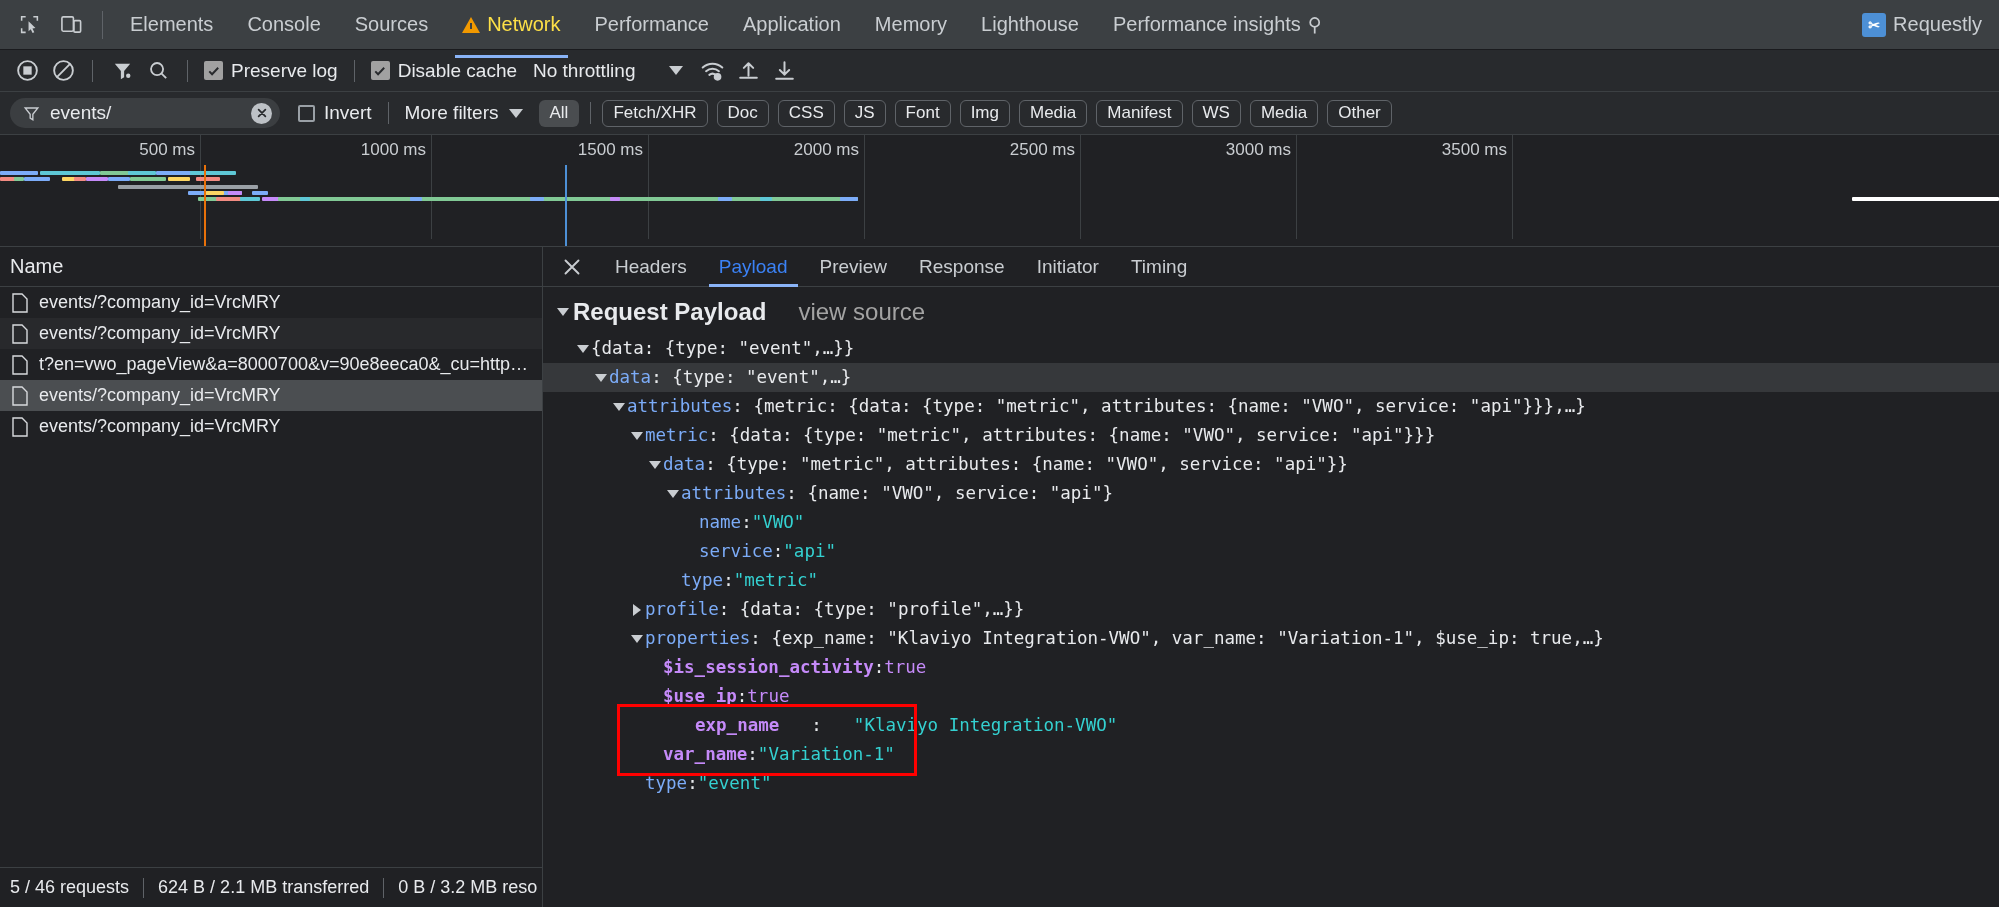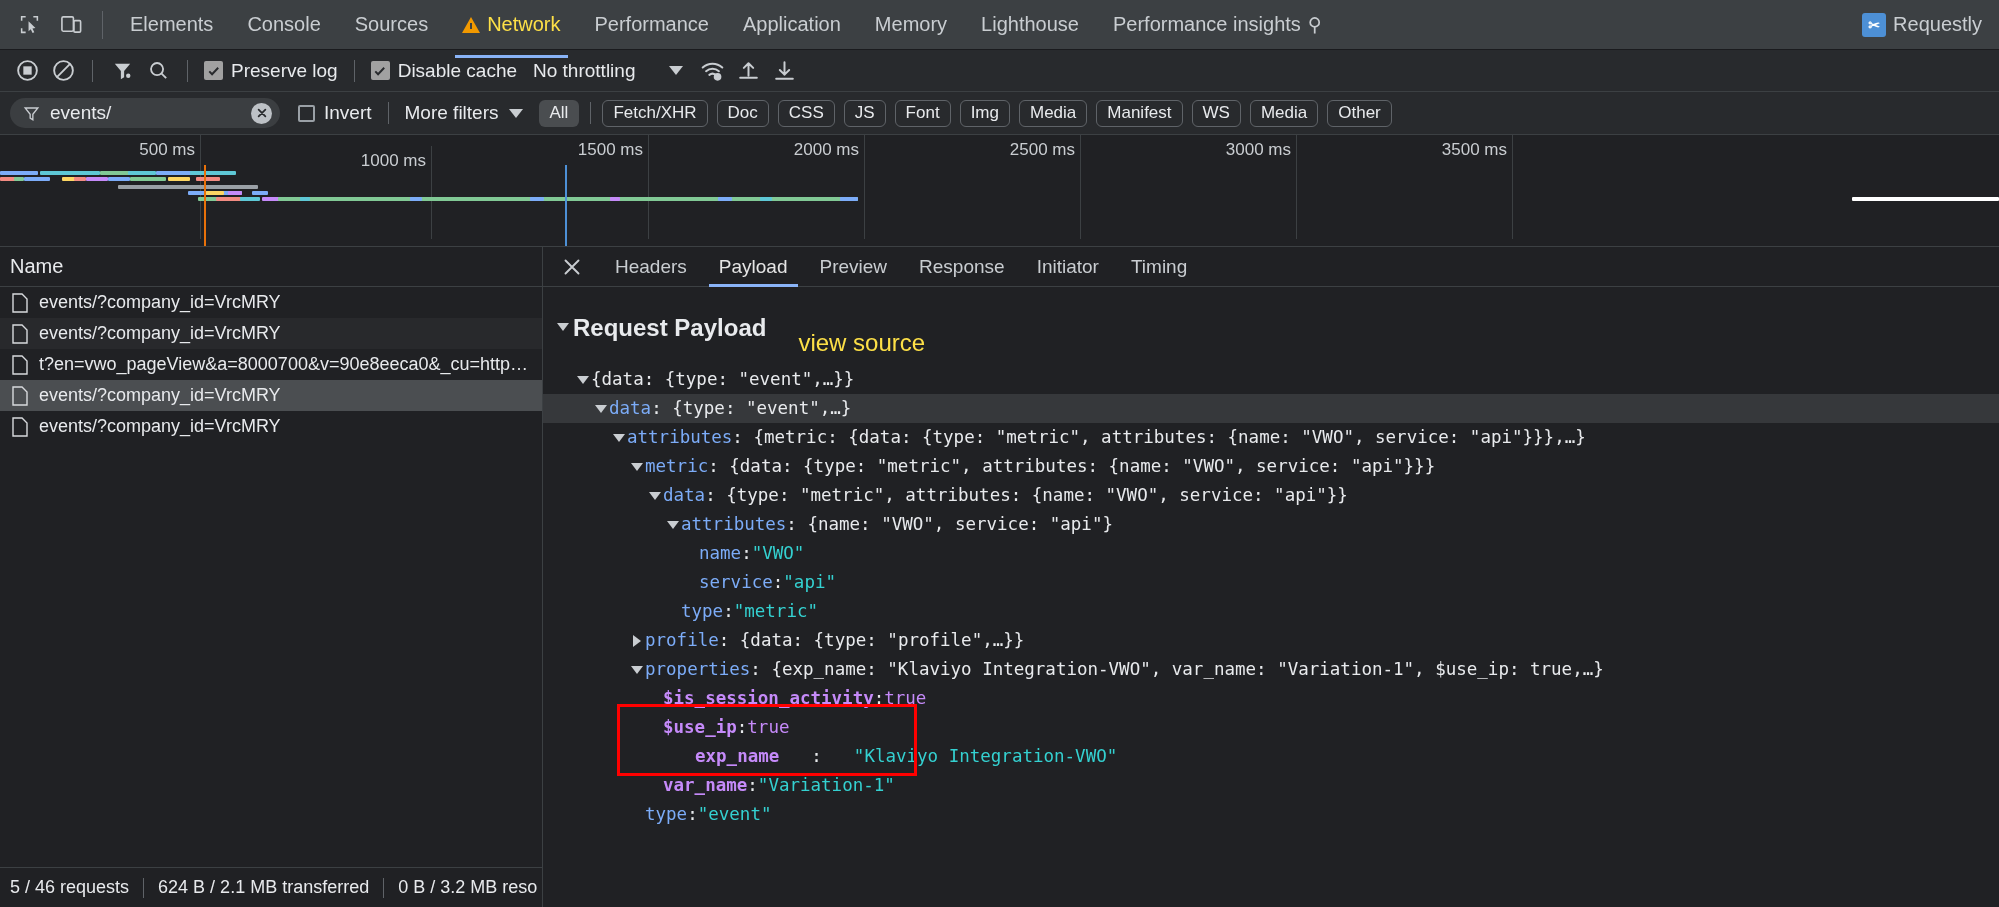--- a/index.html
+++ b/index.html
@@ -237,41 +237,41 @@
     width: 34px; height: 34px;
     display: flex; align-items: center; justify-content: center;
     cursor: pointer; margin-right: 10px;
   }
   .dtab {
     height: 40px; padding: 0 16px;
     display: flex; align-items: center;
     font-size: 19px; color: #c9cdd1;
     cursor: pointer; position: relative; white-space: nowrap;
   }
-  .dtab.active { color: #e5e5e5; }
+  .dtab.active { color: #3b82f6; }
   .dtab.active::after {
     content: ""; position: absolute; left: 6px; right: 6px; bottom: 0;
     height: 3px; background: #8ab4f8;
   }
   .payload {
     flex: 1; overflow: hidden;
     font-family: "DejaVu Sans Mono", monospace;
     font-size: 17.5px;
     line-height: 29px;
     padding-top: 8px;
     position: relative;
   }
   .phead {
     display: flex; align-items: center; gap: 32px;
     padding: 2px 0 8px 14px;
     font-family: "Liberation Sans", sans-serif;
     font-size: 24px;
   }
   .phead .ttl { font-weight: bold; color: #e8eaed; display: flex; align-items: center; gap: 4px;}
-  .phead .vs { color: #fde047; cursor: pointer; margin-top: 31px; }
+  .phead .vs { color: #a3a3a3; cursor: pointer; }
   .tri-d {
     width: 0; height: 0;
     border-left: 6px solid transparent;
     border-right: 6px solid transparent;
     border-top: 8px solid #c9cdd1;
     display: inline-block;
   }
   .tri-r {
     width: 0; height: 0;
     border-top: 6px solid transparent;
@@ -492,21 +492,21 @@
           <span>Other</span>
         </div>
     </div>
   </div>
 
   <div class="overview">
     <div class="ruler" id="ruler">
         <div class="rtick" style="left: 200px;">
           <span>500 ms</span>
         </div>
-        <div class="rtick" style="left: 431px; margin-top: 11px;">
+        <div class="rtick" style="left: 431px;">
           <span>1000 ms</span>
         </div>
         <div class="rtick" style="left: 648px;">
           <span>1500 ms</span>
         </div>
         <div class="rtick" style="left: 864px;">
           <span>2000 ms</span>
         </div>
         <div class="rtick" style="left: 1080px;">
           <span>2500 ms</span>

